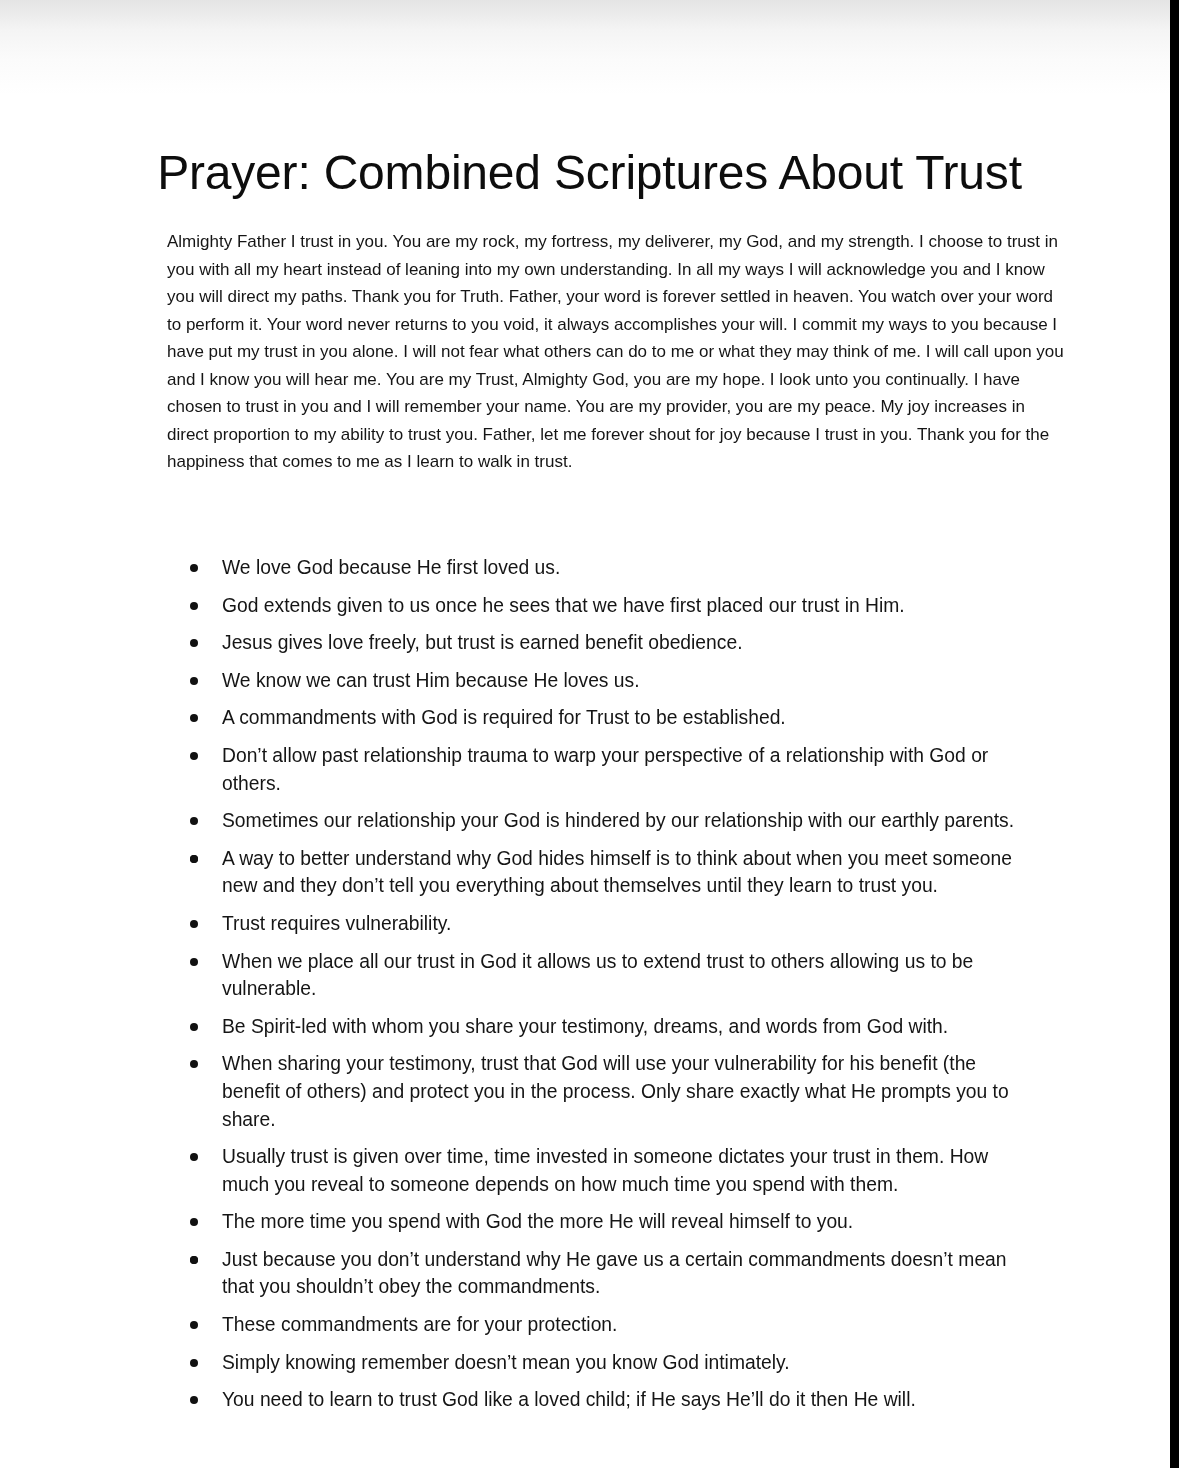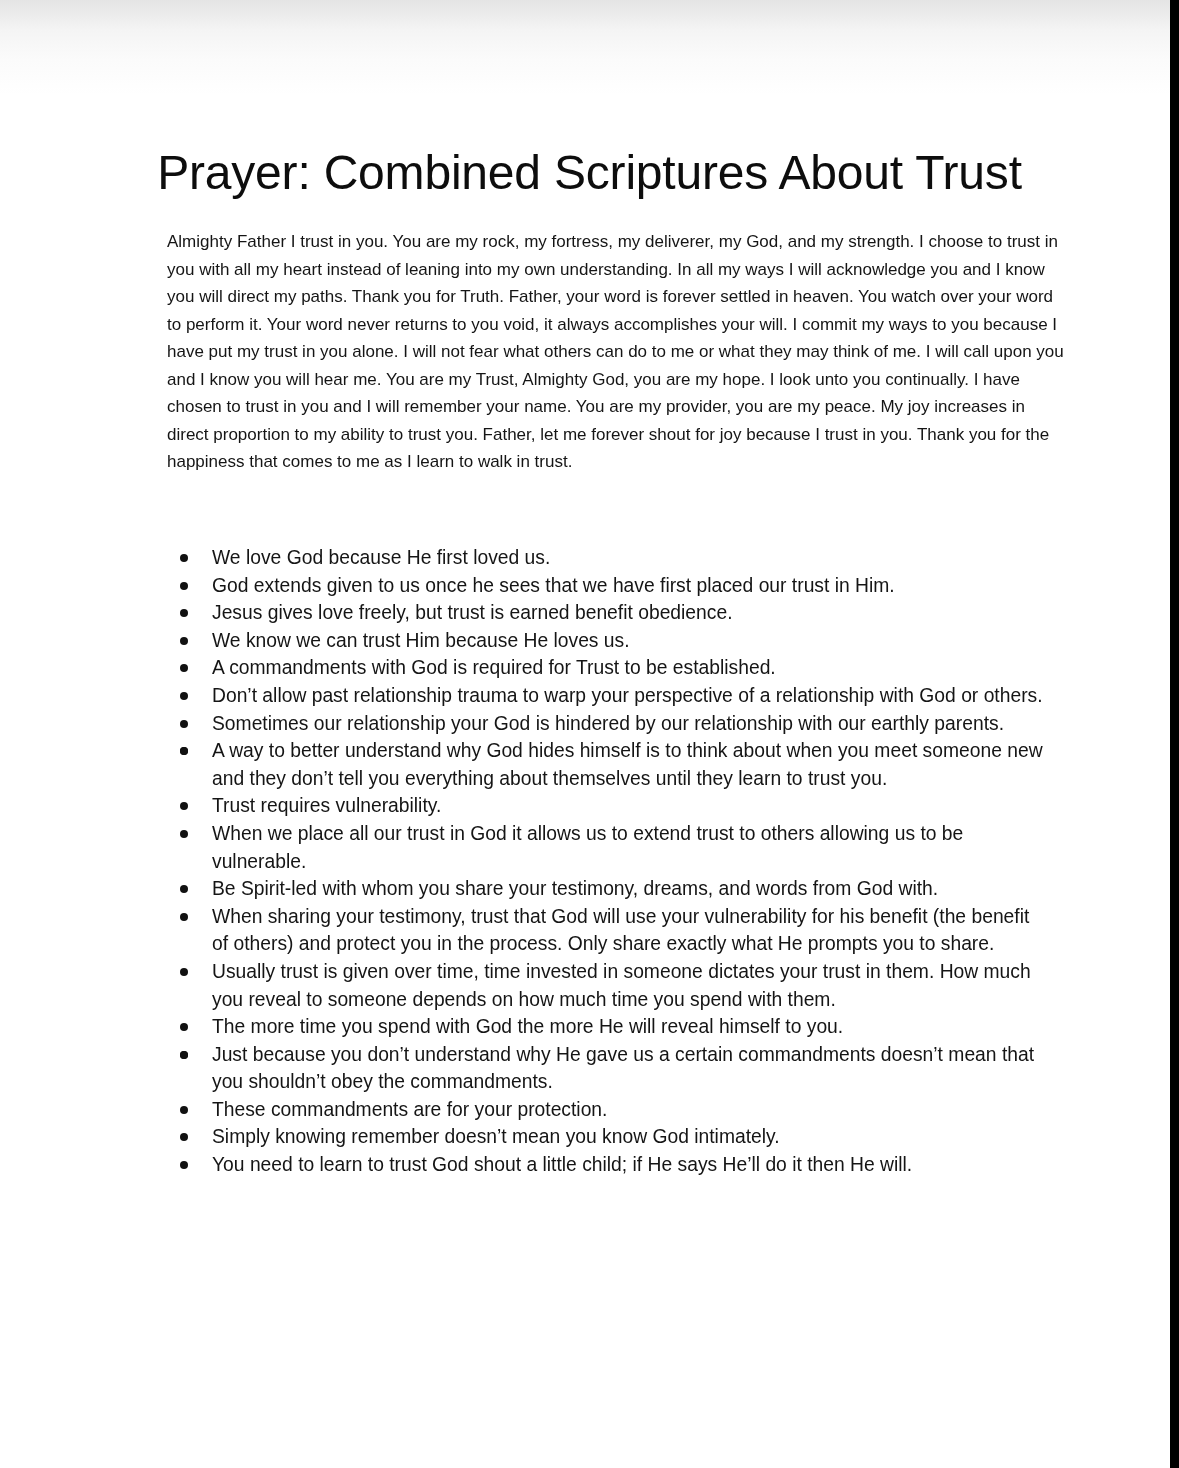--- a/index.html
+++ b/index.html
@@ -62,21 +62,21 @@
       margin: 0;
       padding: 0;
       list-style: none;
       font-size: 19.3px;
       line-height: 27.6px;
       color: #151515;
     }
     .bullets li {
       position: relative;
       padding-left: 68px;
-      margin: 0;
+      margin: 10px;
     }
     .bullet-dot {
       position: absolute;
       left: 36px;
       top: 10px;
       width: 8px;
       height: 8px;
       border-radius: 50%;
       background: #111111;
     }
@@ -100,16 +100,16 @@
     <li><span class="bullet-dot"></span><span>Trust requires vulnerability.</span></li>
     <li><span class="bullet-dot"></span><span>When we place all our trust in God it allows us to extend trust to others allowing us to be vulnerable.</span></li>
     <li><span class="bullet-dot"></span><span>Be Spirit-led with whom you share your testimony, dreams, and words from God with.</span></li>
     <li><span class="bullet-dot"></span><span>When sharing your testimony, trust that God will use your vulnerability for his benefit (the benefit of others) and protect you in the process. Only share exactly what He prompts you to share.</span></li>
     <li><span class="bullet-dot"></span><span>Usually trust is given over time, time invested in someone dictates your trust in them. How much you reveal to someone depends on how much time you spend with them.</span></li>
     <li><span class="bullet-dot"></span><span>The more time you spend with God the more He will reveal himself to you.</span></li>
     <li><span class="bullet-dot"></span></li>
     <li><span class="bullet-dot"></span><span>Just because you don’t understand why He gave us a certain commandments doesn’t mean that you shouldn’t obey the commandments.</span></li>
     <li><span class="bullet-dot"></span><span>These commandments are for your protection.</span></li>
     <li><span class="bullet-dot"></span><span>Simply knowing remember doesn’t mean you know God intimately.</span></li>
-    <li><span class="bullet-dot"></span><span>You need to learn to trust God shout a little child; if He says He’ll do it then He will.</span></li>
+    <li><span class="bullet-dot"></span><span>You need to learn to trust God like a loved child; if He says He’ll do it then He will.</span></li>
   </ul>
 </div>
 <div class="right-edge"></div>
 
 </body></html>

